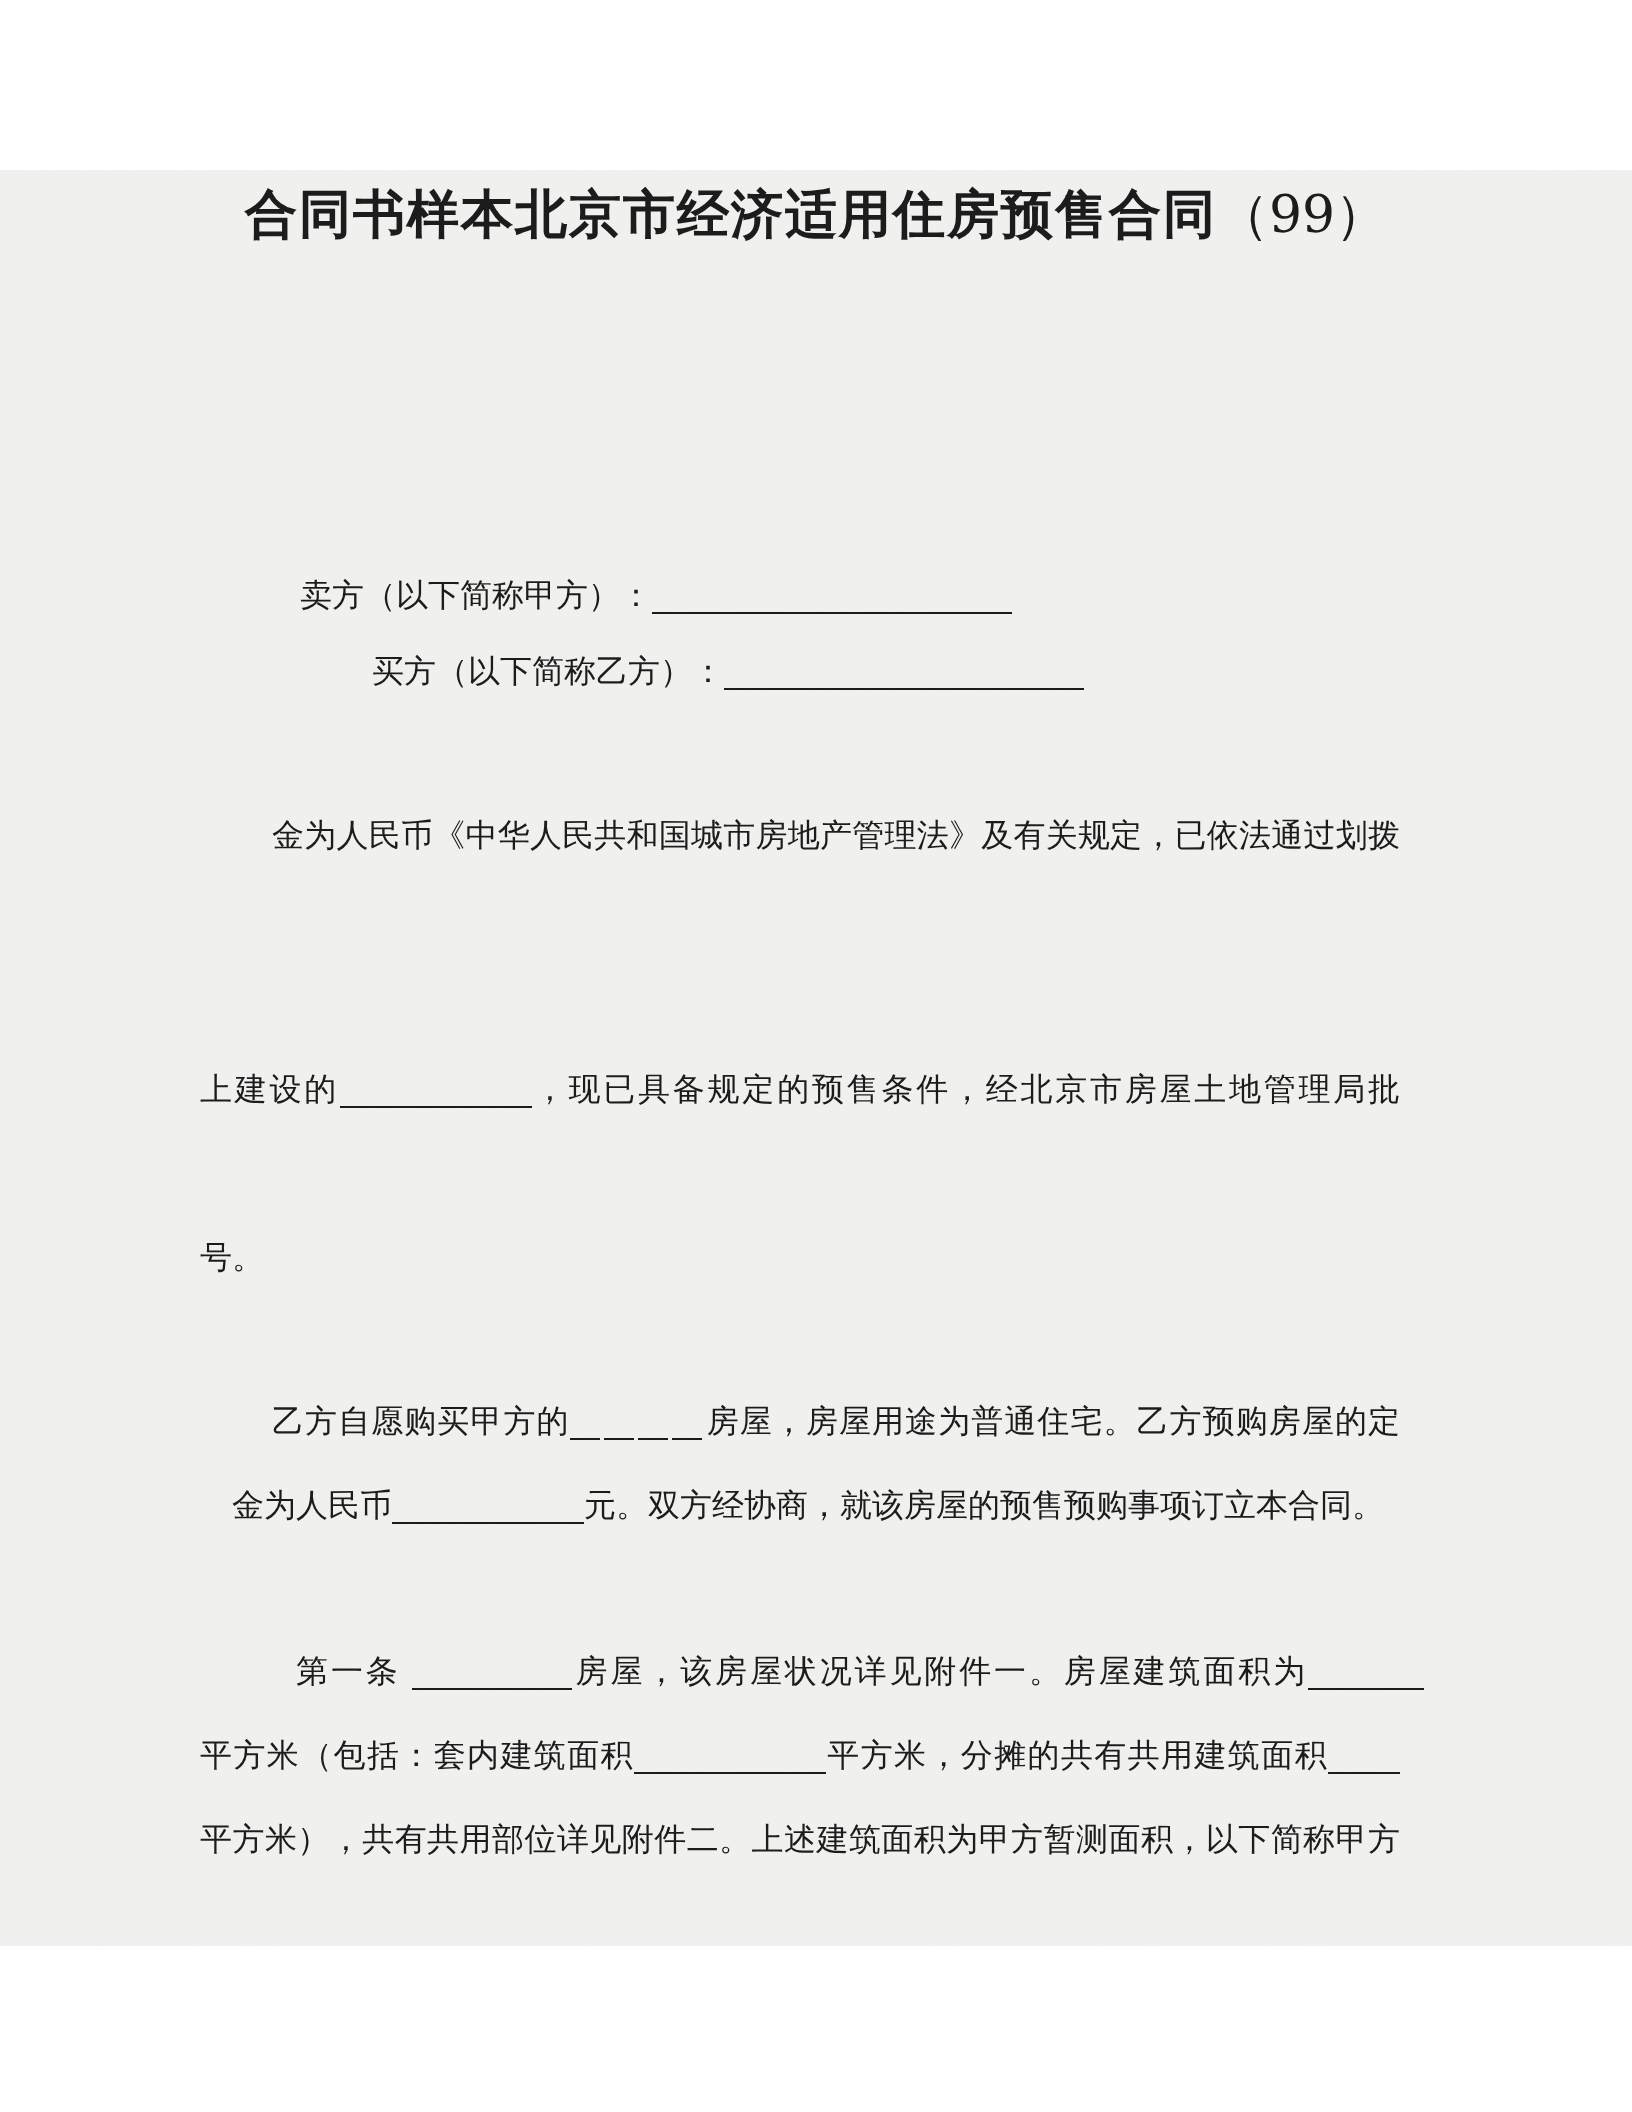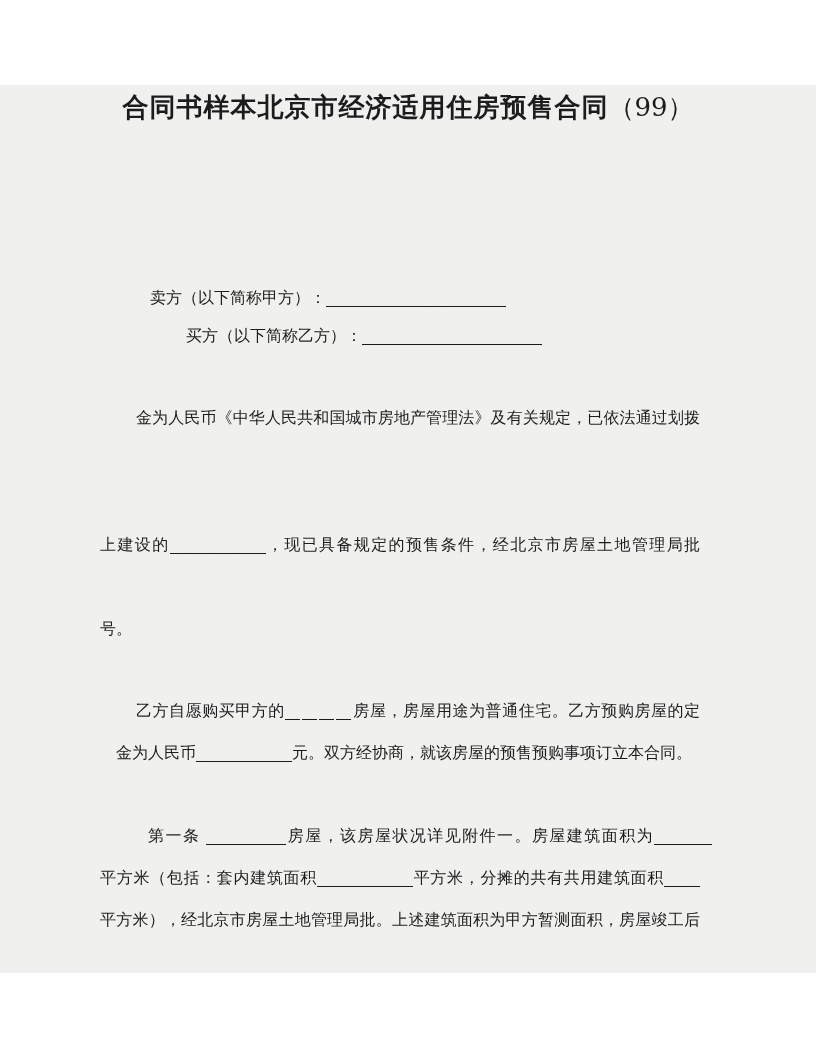--- a/index.html
+++ b/index.html
@@ -41,16 +41,16 @@
   <div class="content">
       <div class="line" style="top: 277px; left: 50px; width: 550px;"><span class="txt">卖方（以下简称甲方）：</span><span class="blank" style="width: 180px;"></span></div>
       <div class="line" style="top: 315px; left: 50px; width: 550px; margin-left: 36px;"><span class="txt">买方（以下简称乙方）：</span><span class="blank" style="width: 180px;"></span></div>
       <div class="line just" style="top: 397px; left: 36px; width: 564px;"><span class="txt">金为人民币《中华人民共和国城市房地产管理法》及有关规定，已依法通过划拨</span></div>
       <div class="line just" style="top: 524px; left: 0px; width: 600px;"><span class="txt">上建设的</span><span class="blank" style="width: 96px;"></span><span class="txt">，现已具备规定的预售条件，经北京市房屋土地管理局批</span></div>
       <div class="line" style="top: 608px; left: 0px; width: 600px;"><span class="txt">号。</span></div>
       <div class="line just" style="top: 690px; left: 36px; width: 564px;"><span class="txt">乙方自愿购买甲方的</span><span class="us"></span><span class="us"></span><span class="us"></span><span class="us"></span><span class="txt">房屋，房屋用途为普通住宅。乙方预购房屋的定</span></div>
       <div class="line" style="top: 732px; left: 16px; width: 600px;"><span class="txt">金为人民币</span><span class="blank" style="width: 96px;"></span><span class="txt">元。双方经协商，就该房屋的预售预购事项订立本合同。</span></div>
       <div class="line just" style="top: 815px; left: 36px; width: 564px; margin-left: 12px;"><span class="txt">第一条</span><span class="sp" style="width: 6px;"></span><span class="blank" style="width: 80px;"></span><span class="txt">房屋，该房屋状况详见附件一。房屋建筑面积为</span><span class="blank" style="width: 58px;"></span></div>
       <div class="line just" style="top: 857px; left: 0px; width: 600px;"><span class="txt">平方米（包括：套内建筑面积</span><span class="blank" style="width: 96px;"></span><span class="txt">平方米，分摊的共有共用建筑面积</span><span class="blank" style="width: 36px;"></span></div>
-      <div class="line just" style="top: 899px; left: 0px; width: 600px;"><span class="txt">平方米），经北京市房屋土地管理局批。上述建筑面积为甲方暂测面积，房屋竣工后</span></div>
+      <div class="line just" style="top: 899px; left: 0px; width: 600px;"><span class="txt">平方米），共有共用部位详见附件二。上述建筑面积为甲方暂测面积，以下简称甲方</span></div>
     </div>
 
 </div>
 
 </body></html>

